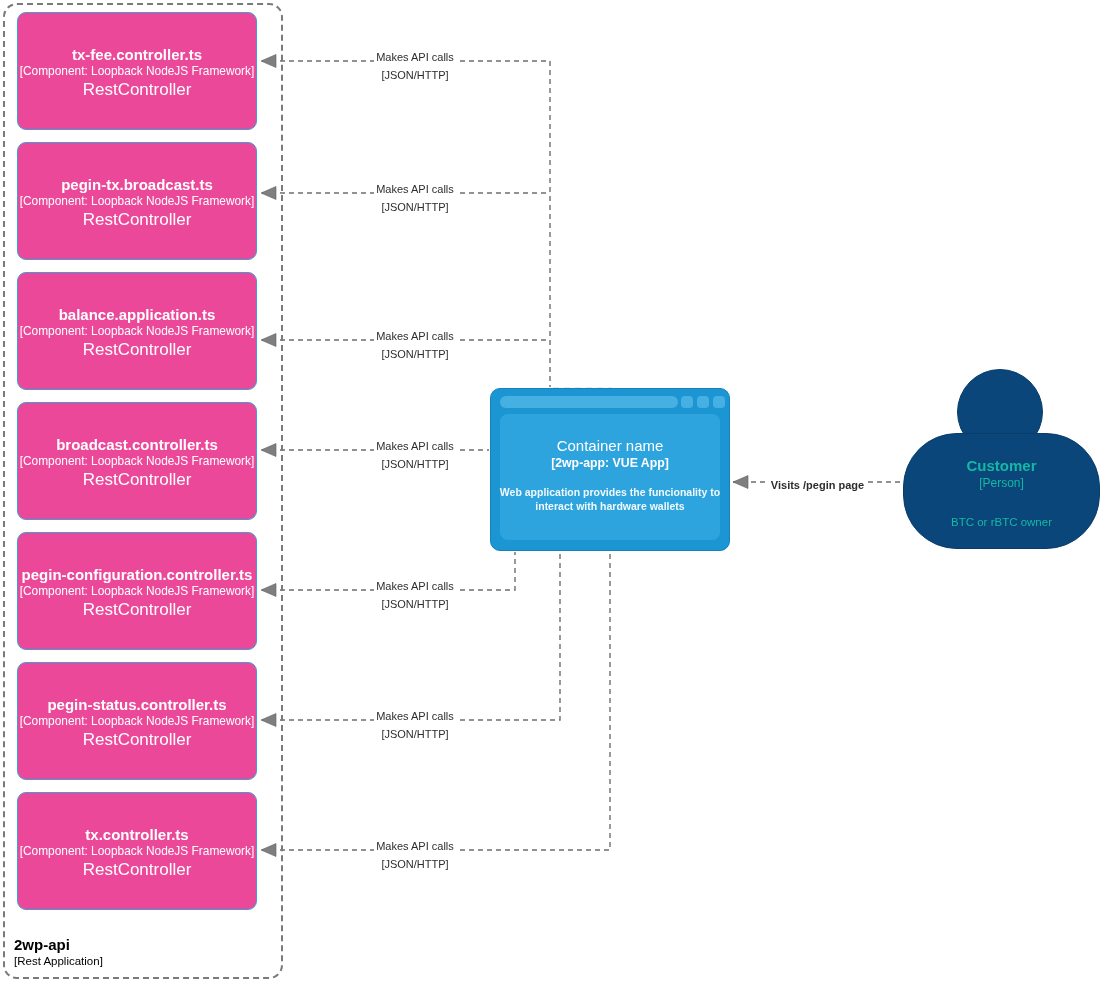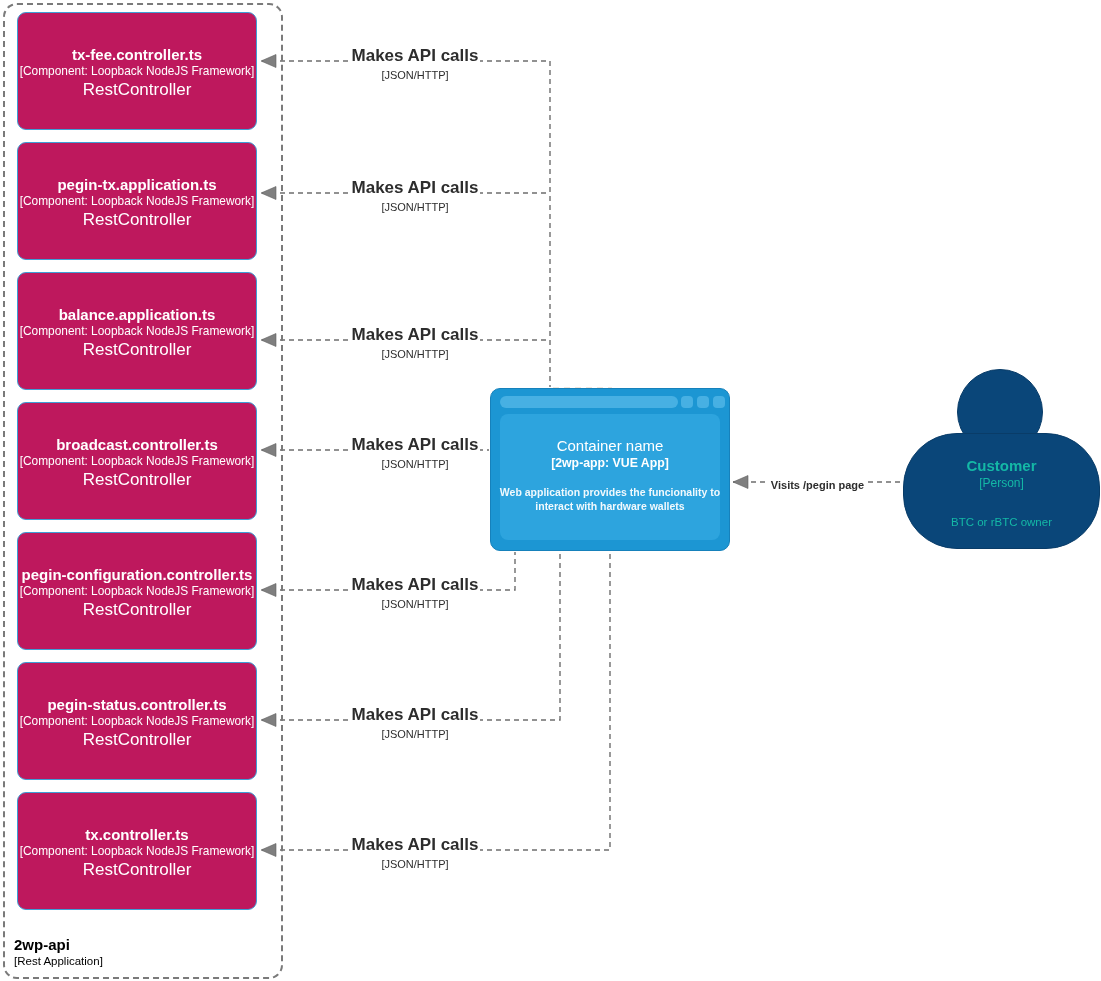--- a/index.html
+++ b/index.html
@@ -12,21 +12,21 @@
   .boundary{
     position:absolute;left:3px;top:3px;width:276px;height:972px;
     border:2px dashed #7a7a7a;border-radius:14px;background:transparent;z-index:2;
   }
   .boundary-label{position:absolute;left:9px;bottom:8px;color:#000;}
   .boundary-name{font-size:15px;font-weight:bold;line-height:19px;}
   .boundary-type{font-size:11.5px;line-height:15px;}
   
   .component{
     position:absolute;left:17px;width:240px;height:118px;
-    background:#be185d;border:1px solid #3E9FD6;border-radius:9px;
+    background:#ec4899;border:1px solid #3E9FD6;border-radius:9px;
     color:#fff;display:flex;flex-direction:column;align-items:center;justify-content:center;
     text-align:center;z-index:2;box-sizing:border-box;padding:0 2px;
   }
   .component .c-title{font-size:15px;font-weight:bold;line-height:18px;}
   .component .c-tech{font-size:11.9px;line-height:15px;white-space:nowrap;}
   .component .c-desc{font-size:17px;line-height:14px;margin-top:4px;}
   
   .containerbox{
     position:absolute;left:490px;top:388px;width:240px;height:163px;
     background:#1C96D3;border:1px solid #1681BB;border-radius:10px;z-index:2;box-sizing:border-box;
@@ -48,21 +48,21 @@
   .person-body{
     position:absolute;left:903px;top:433px;width:197px;height:116px;border-radius:54px;
     background:#0A4679;border:1px solid #093C68;z-index:2;box-sizing:border-box;
     color:#14b8a6;text-align:center;
   }
   .person-body .pe-name{font-size:15px;font-weight:bold;line-height:19px;margin-top:22px;}
   .person-body .pe-type{font-size:12px;line-height:16px;}
   .person-body .pe-desc{font-size:11.5px;line-height:14px;margin-top:24px;}
   
   .edge-label{position:absolute;width:160px;text-align:center;z-index:3;color:#2d2d2d;}
-  .edge-label .l1{display:inline-block;background:#fff;padding:0 2px;font-size:17px;font-weight:bold;line-height:13px;}
+  .edge-label .l1{display:inline-block;background:#fff;padding:0 2px;font-size:11px;font-weight:normal;line-height:13px;}
   .edge-label .l2{display:inline-block;background:#fff;padding:0 2px;font-size:11px;line-height:13px;text-align:center;}
   .visit-label{position:absolute;left:745px;top:475px;width:145px;text-align:center;z-index:3;color:#2d2d2d;}
   .visit-label .l1{display:inline-block;background:#fff;padding:0 3px;font-size:11px;font-weight:bold;line-height:13px;}
 </style>
 </head>
 <body>
 
 <div class="canvas">
 
   <svg class="connectors" width="1101" height="981">
@@ -95,21 +95,21 @@
       <div class="boundary-type">[Rest Application]</div>
     </div>
   </div>
 
   <div class="component" style="top:12px">
     <div class="c-title">tx-fee.controller.ts</div>
     <div class="c-tech">[Component: Loopback NodeJS Framework]</div>
     <div class="c-desc">RestController</div>
   </div>
   <div class="component" style="top:142px">
-    <div class="c-title">pegin-tx.application.ts</div>
+    <div class="c-title">pegin-tx.broadcast.ts</div>
     <div class="c-tech">[Component: Loopback NodeJS Framework]</div>
     <div class="c-desc">RestController</div>
   </div>
   <div class="component" style="top:272px">
     <div class="c-title">balance.application.ts</div>
     <div class="c-tech">[Component: Loopback NodeJS Framework]</div>
     <div class="c-desc">RestController</div>
   </div>
   <div class="component" style="top:402px">
     <div class="c-title">broadcast.controller.ts</div>

